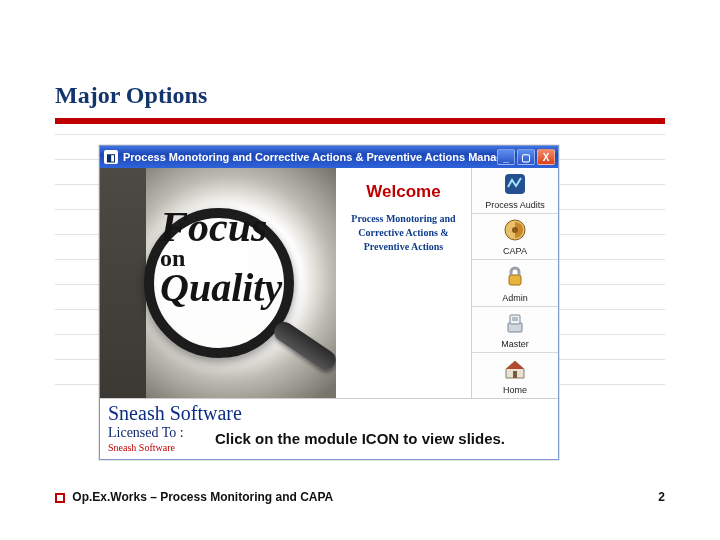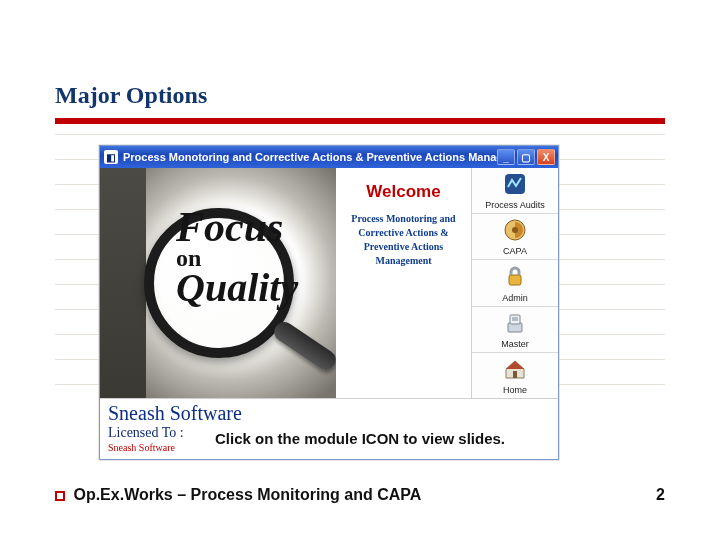--- a/index.html
+++ b/index.html
@@ -124,21 +124,21 @@
     position: absolute;
     left: 170px; top: 168px;
     width: 70px; height: 20px;
     background: linear-gradient(to bottom,#2a2a2a,#555);
     border-radius: 10px;
     transform: rotate(34deg);
     box-shadow: 2px 2px 4px rgba(0,0,0,0.4);
   }
   .hero-text {
     position: absolute;
-    left: 76px; top: 38px;
+    left: 60px; top: 38px;
     font-family: Georgia, "Times New Roman", serif;
     font-weight: bold;
     color: #141414;
     line-height: 1;
     text-align: left;
   }
   .hero-text .l1 { font-size: 42px; font-style: italic; }
   .hero-text .l2 { font-size: 24px; margin-top: -2px; }
   .hero-text .l3 { font-size: 40px; font-style: italic; margin-top: -2px; }
   .centerpane {
@@ -217,21 +217,21 @@
     color: #111;
   }
   .slide-footer {
     position: absolute;
     left: 55px; right: 55px;
     bottom: 36px;
     display: flex;
     justify-content: space-between;
     align-items: flex-end;
     font-family: Verdana, sans-serif;
-    font-size: 16px;
+    font-size: 12px;
     font-weight: bold;
     color: #111;
   }
   .footer-square {
     width: 10px; height: 10px;
     border: 2px solid #c00000;
     display: inline-block;
     margin-right: 4px;
     vertical-align: middle;
   }
@@ -281,21 +281,20 @@
           <div class="l2">on</div>
           <div class="l3">Quality</div>
         </div>
       </div>
 
       <div class="centerpane">
         <div class="welcome">Welcome</div>
         <div class="product-desc">
           <div>Process Monotoring and</div>
           <div>Corrective Actions &amp; Preventive Actions</div>
-          <div>Management</div>
         </div>
       </div>
 
       <div class="modules">
         <div class="module">
           <span class="mico">
             <svg width="24" height="24" viewBox="0 0 24 24">
                 <rect x="2" y="2" width="20" height="20" rx="4" fill="#24508f"></rect>
                 <polyline points="5,15 9,8 13,14 18,6" fill="none" stroke="#9fe3ff" stroke-width="2"></polyline>
               </svg>

